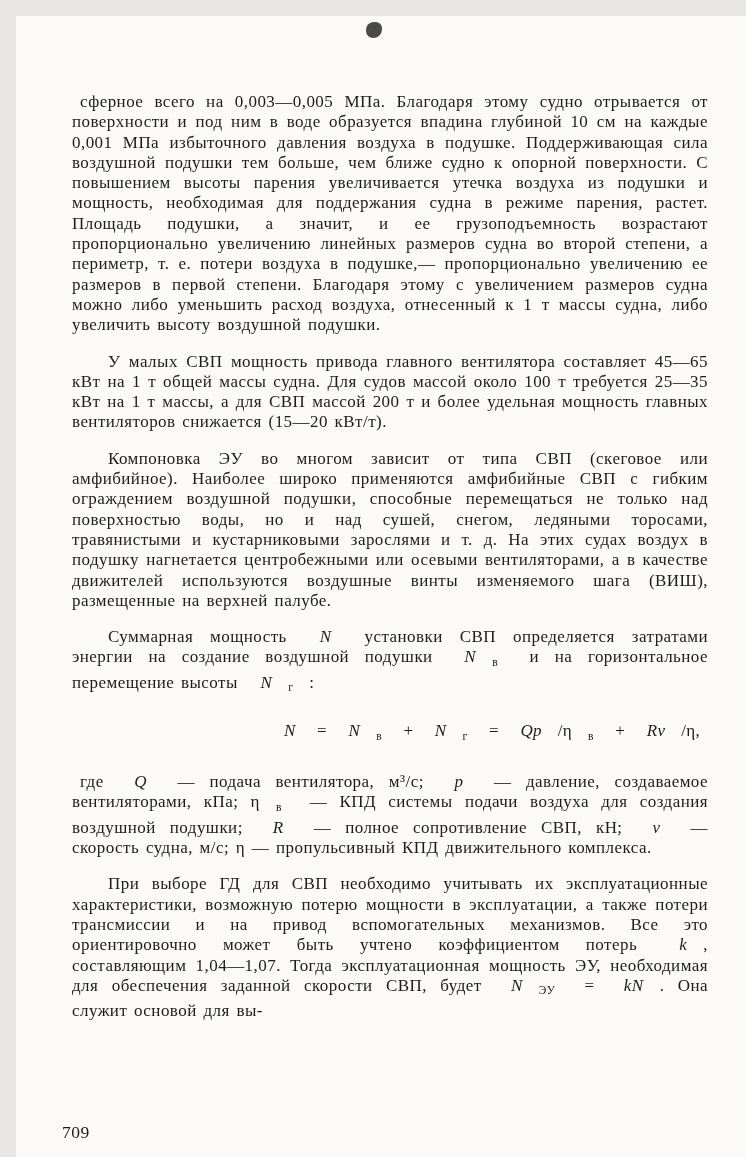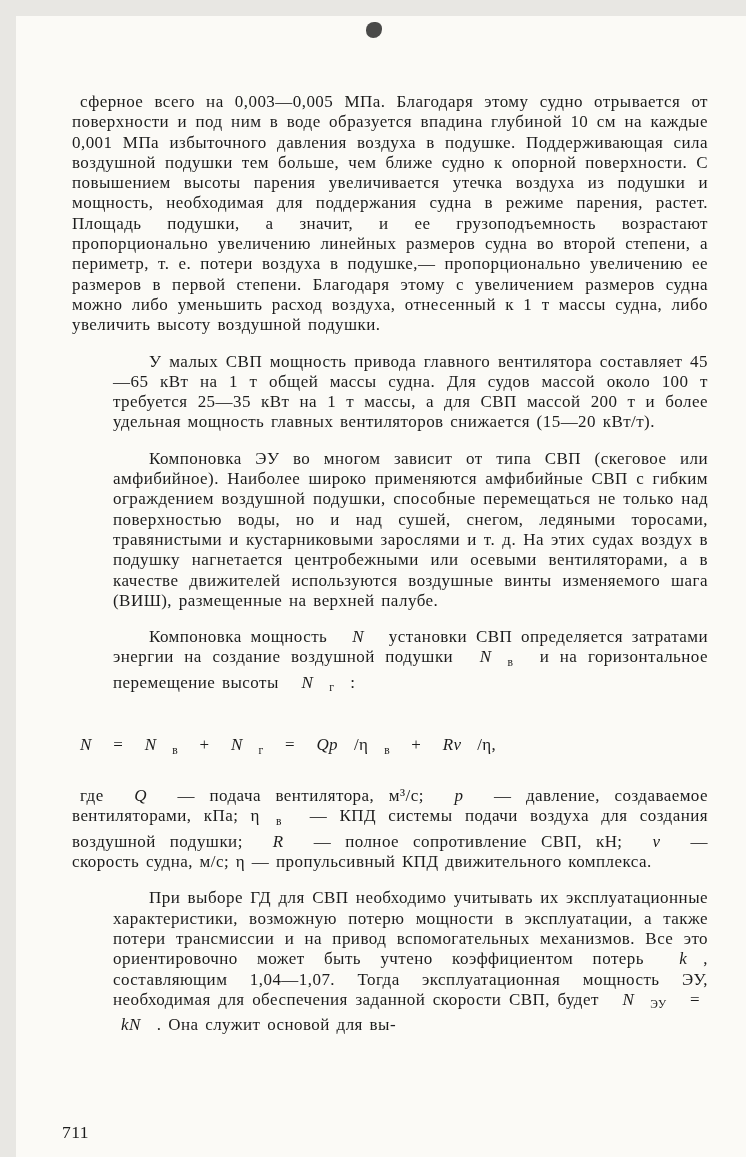--- a/index.html
+++ b/index.html
@@ -30,31 +30,31 @@
     top: 60px;
     width: 668px;
     font-size: 17px;
     line-height: 20.3px;
     letter-spacing: 0.45px;
     word-spacing: 2px;
     text-align: justify;
     color: #1c1c1c;
   }
   p.para { text-indent: 0; }
-  p.para.indent { text-indent: 28px; margin-left: 41px; }
+  p.para.indent { text-indent: 28px; }
   .it { font-style: italic; }
   .sub {
     font-size: 68%;
     vertical-align: -0.28em;
     letter-spacing: 0.2px;
   }
   .formula {
-    text-align: left;
+    text-align: right;
     text-indent: 0;
-    margin: 21px 0 9px 0;
+    margin: 7px 0 9px 0;
     letter-spacing: 0.3px;
     word-spacing: 1px;
   }
   .page-number {
     position: absolute;
     left: 38px;
     top: 1098px;
     font-size: 17.5px;
     letter-spacing: 0.5px;
     color: #1c1c1c;
@@ -62,19 +62,19 @@
 </style>
 </head>
 <body>
 
 <div class="page">
   <div class="scan-speck"></div>
   <div class="text-block">
       <p class="para"><span>сферное всего на 0,003—0,005 МПа. Благодаря этому судно отрывается от поверхности и под ним в воде образуется впадина глубиной 10 см на каждые 0,001 МПа избыточного давления воздуха в подушке. Поддерживающая сила воздушной подушки тем больше, чем ближе судно к опорной поверхности. С повышением высоты парения увеличивается утечка воздуха из подушки и мощность, необходимая для поддержания судна в режиме парения, растет. Площадь подушки, а значит, и ее грузоподъемность возрастают пропорционально увеличению линейных размеров судна во второй степени, а периметр, т. е. потери воздуха в подушке,— пропорционально увеличению ее размеров в первой степени. Благодаря этому с увеличением размеров судна можно либо уменьшить расход воздуха, отнесенный к 1 т массы судна, либо увеличить высоту воздушной подушки.</span></p>
       <p class="para indent"><span>У малых СВП мощность привода главного вентилятора составляет 45—65 кВт на 1 т общей массы судна. Для судов массой около 100 т требуется 25—35 кВт на 1 т массы, а для СВП массой 200 т и более удельная мощность главных вентиляторов снижается (15—20 кВт/т).</span></p>
       <p class="para indent"><span>Компоновка ЭУ во многом зависит от типа СВП (скеговое или амфибийное). Наиболее широко применяются амфибийные СВП с гибким ограждением воздушной подушки, способные перемещаться не только над поверхностью воды, но и над сушей, снегом, ледяными торосами, травянистыми и кустарниковыми зарослями и т. д. На этих судах воздух в подушку нагнетается центробежными или осевыми вентиляторами, а в качестве движителей используются воздушные винты изменяемого шага (ВИШ), размещенные на верхней палубе.</span></p>
-      <p class="para indent"><span>Компоновка мощность </span><span class="it">N</span><span> установки СВП определяется затратами энергии на создание воздушной подушки </span><span class="it">N</span><span class="sub">в</span><span> и на горизонтальное перемещение высоты </span><span class="it">N</span><span class="sub">г</span><span>:</span></p>
+      <p class="para indent"><span>Суммарная мощность </span><span class="it">N</span><span> установки СВП определяется затратами энергии на создание воздушной подушки </span><span class="it">N</span><span class="sub">в</span><span> и на горизонтальное перемещение высоты </span><span class="it">N</span><span class="sub">г</span><span>:</span></p>
       <div class="formula"><span class="it">N</span><span> = </span><span class="it">N</span><span class="sub">в</span><span> + </span><span class="it">N</span><span class="sub">г</span><span> = </span><span class="it">Qp</span><span>/η</span><span class="sub">в</span><span> + </span><span class="it">Rv</span><span>/η,</span></div>
       <p class="para"><span>где </span><span class="it">Q</span><span> — подача вентилятора, м³/с; </span><span class="it">p</span><span> — давление, создаваемое вентиляторами, кПа; η</span><span class="sub">в</span><span> — КПД системы подачи воздуха для создания воздушной подушки; </span><span class="it">R</span><span> — полное сопротивление СВП, кН; </span><span class="it">v</span><span> — скорость судна, м/с; η — пропульсивный КПД движительного комплекса.</span></p>
       <p class="para indent"><span>При выборе ГД для СВП необходимо учитывать их эксплуатационные характеристики, возможную потерю мощности в эксплуатации, а также потери трансмиссии и на привод вспомогательных механизмов. Все это ориентировочно может быть учтено коэффициентом потерь </span><span class="it">k</span><span>, составляющим 1,04—1,07. Тогда эксплуатационная мощность ЭУ, необходимая для обеспечения заданной скорости СВП, будет </span><span class="it">N</span><span class="sub">ЭУ</span><span> = </span><span class="it">kN</span><span>. Она служит основой для вы-</span></p>
     </div>
-  <div class="page-number">711</div>
+  <div class="page-number">709</div>
 </div>
 
 </body></html>

